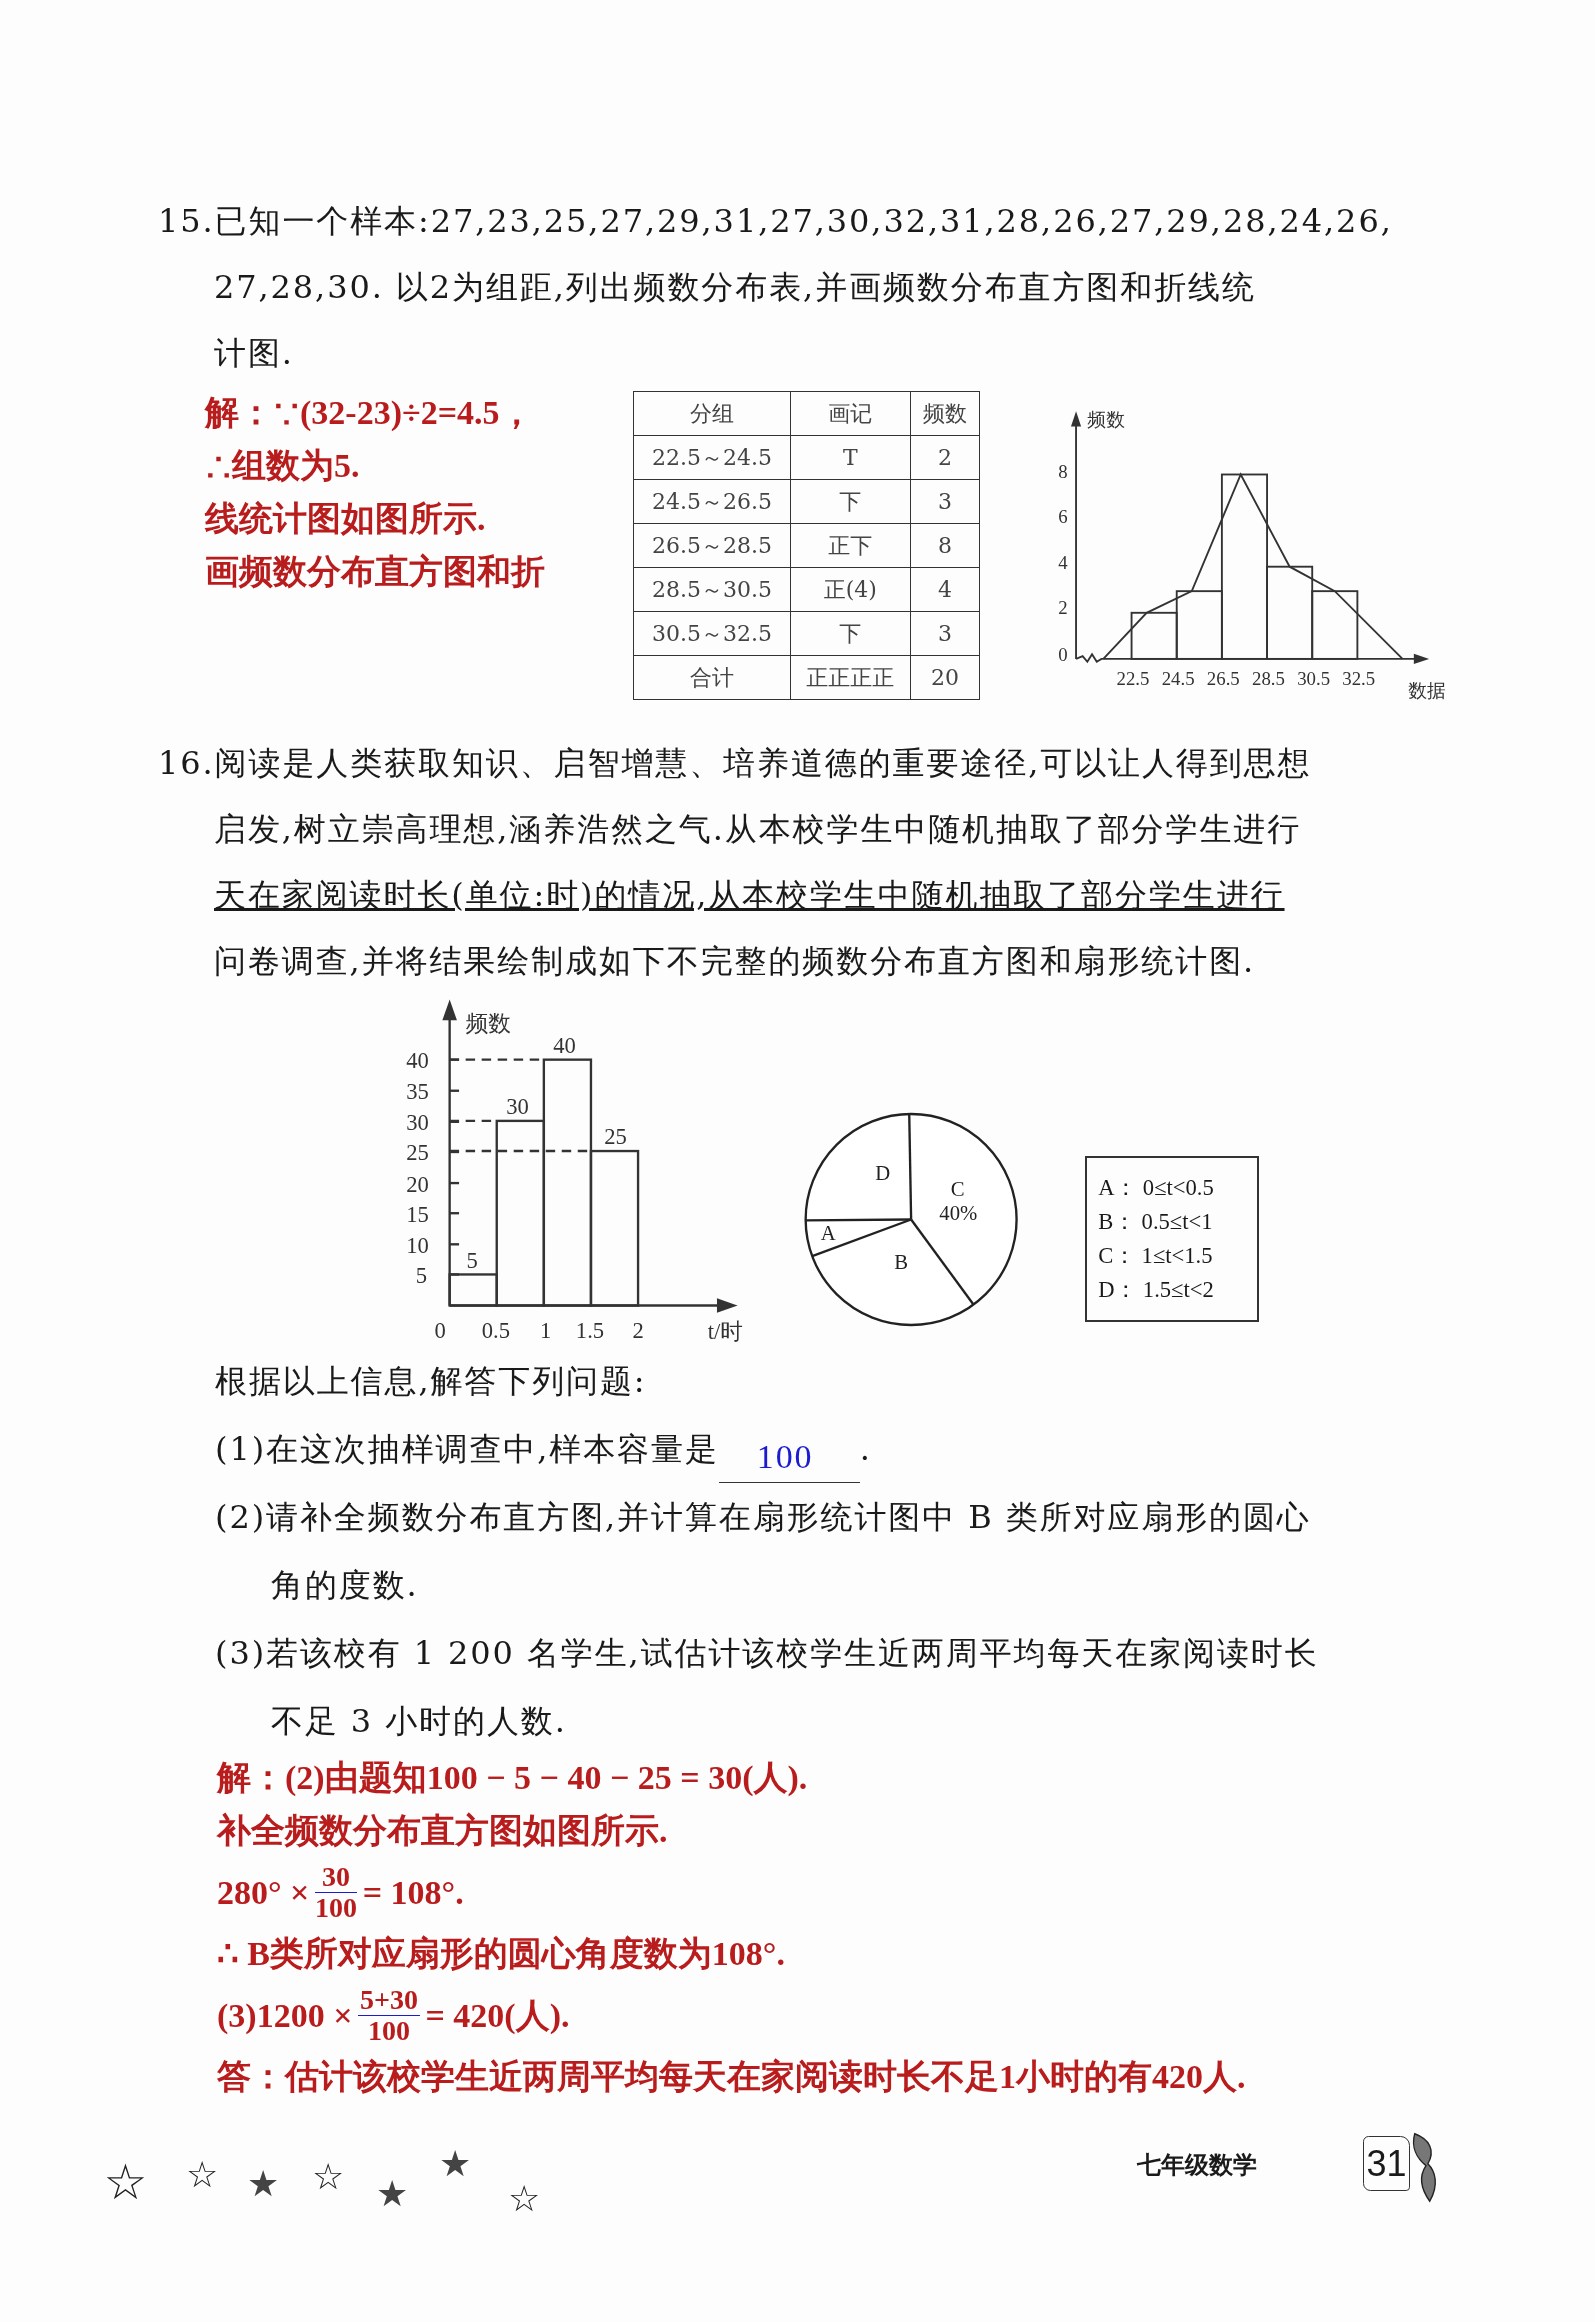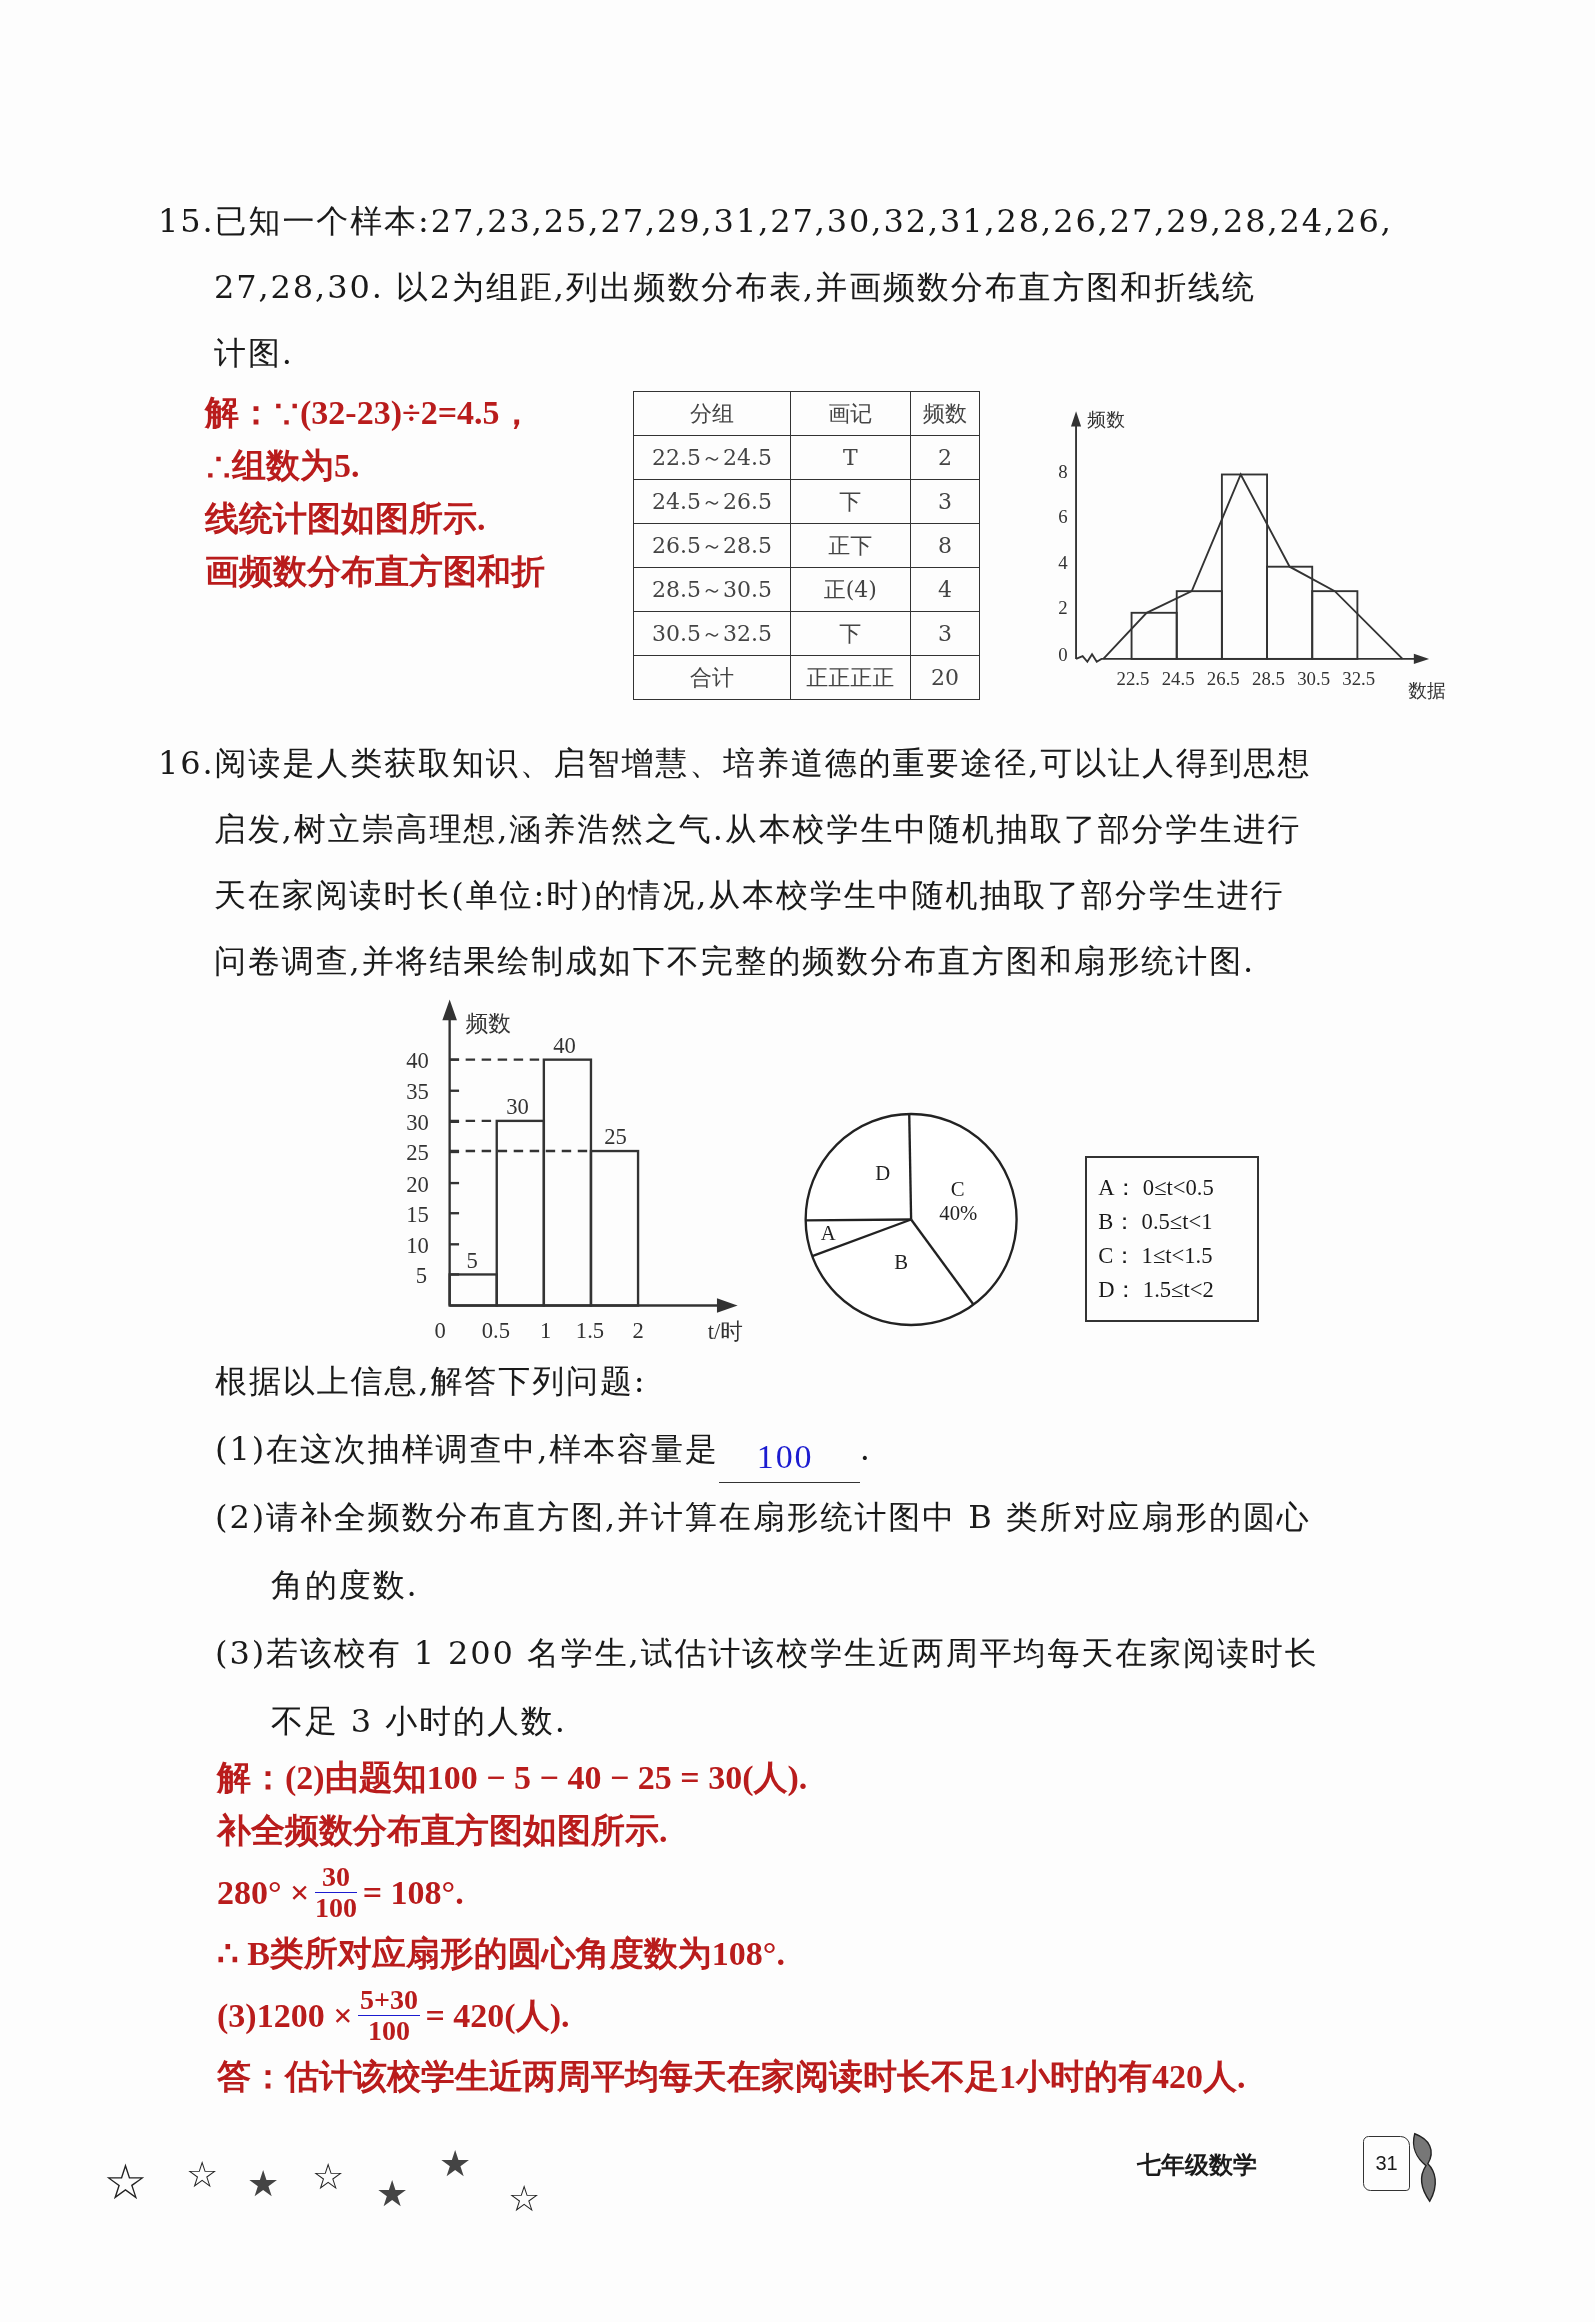--- a/index.html
+++ b/index.html
@@ -104,21 +104,21 @@
     <text x="220" y="318">28.5</text>
     <text x="268" y="318">30.5</text>
     <text x="316" y="318">32.5</text>
     <text x="386" y="330">数据</text>
   </g>
 </svg>
 
 <div class="abs q" style="left:158px; top:730px; width:1299px;">
   <div>16.阅读是人类获取知识、启智增慧、培养道德的重要途径,可以让人得到思想</div>
   <div style="padding-left:56px;">启发,树立崇高理想,涵养浩然之气.从本校学生中随机抽取了部分学生进行</div>
-  <div style="padding-left:56px;">天在家阅读时长(单位:时)的情况,从本校学生中随机抽取了部分学生进行</div>
+  <div style="padding-left:56px;text-decoration:underline;">天在家阅读时长(单位:时)的情况,从本校学生中随机抽取了部分学生进行</div>
   <div style="padding-left:56px;">问卷调查,并将结果绘制成如下不完整的频数分布直方图和扇形统计图.</div>
 </div>
 
 <svg class="abs" style="left:395px; top:989px;" width="358" height="358" viewBox="0 0 380 380">
   <g stroke="#333" stroke-width="2.5" fill="none">
     <line x1="58" y1="336" x2="58" y2="25"></line>
     <polygon points="58,15 52,32 64,32" fill="#333"></polygon>
     <line x1="58" y1="336" x2="350" y2="336"></line>
     <polygon points="360,336 343,330 343,342" fill="#333"></polygon>
 
@@ -225,17 +225,17 @@
   <span class="abs" style="left:9.4px; top:17px; font-size:49px; color:#222;">☆</span>
   <span class="abs" style="left:92px; top:17px; font-size:36px; color:#222;">☆</span>
   <span class="abs" style="left:153px; top:26px; font-size:36px; color:#444;">★</span>
   <span class="abs" style="left:218px; top:19px; font-size:36px; color:#222;">☆</span>
   <span class="abs" style="left:282px; top:36px; font-size:36px; color:#444;">★</span>
   <span class="abs" style="left:345px; top:5.6px; font-size:36px; color:#444;">★</span>
   <span class="abs" style="left:414px; top:41px; font-size:36px; color:#222;">☆</span>
 </div>
 
 <div class="abs footer-title" style="left:1137px; top:2149px;">七年级数学</div>
-<div class="abs" style="left:1363px; top:2136px; width:45px; height:53px; border:1.9px solid #333; border-radius:5.6px 9.4px 3.8px 7.5px; font-family:'Liberation Sans', sans-serif; font-size:20px; text-align:center; line-height:53px;">31</div>
+<div class="abs" style="left:1363px; top:2136px; width:45px; height:53px; border:1.9px solid #333; border-radius:5.6px 9.4px 3.8px 7.5px; font-family:'Liberation Sans', sans-serif; font-size:36px; text-align:center; line-height:53px;">31</div>
 <svg class="abs" style="left:1407px; top:2130px;" width="38" height="75" viewBox="0 0 40 80">
   <path d="M8 4 C 24 10, 30 22, 22 36 C 30 44, 34 58, 24 76 C 14 62, 12 50, 20 38 C 10 30, 4 18, 8 4 Z" fill="#777" stroke="#222" stroke-width="1.5"></path>
 </svg>
 
 
 </body></html>

